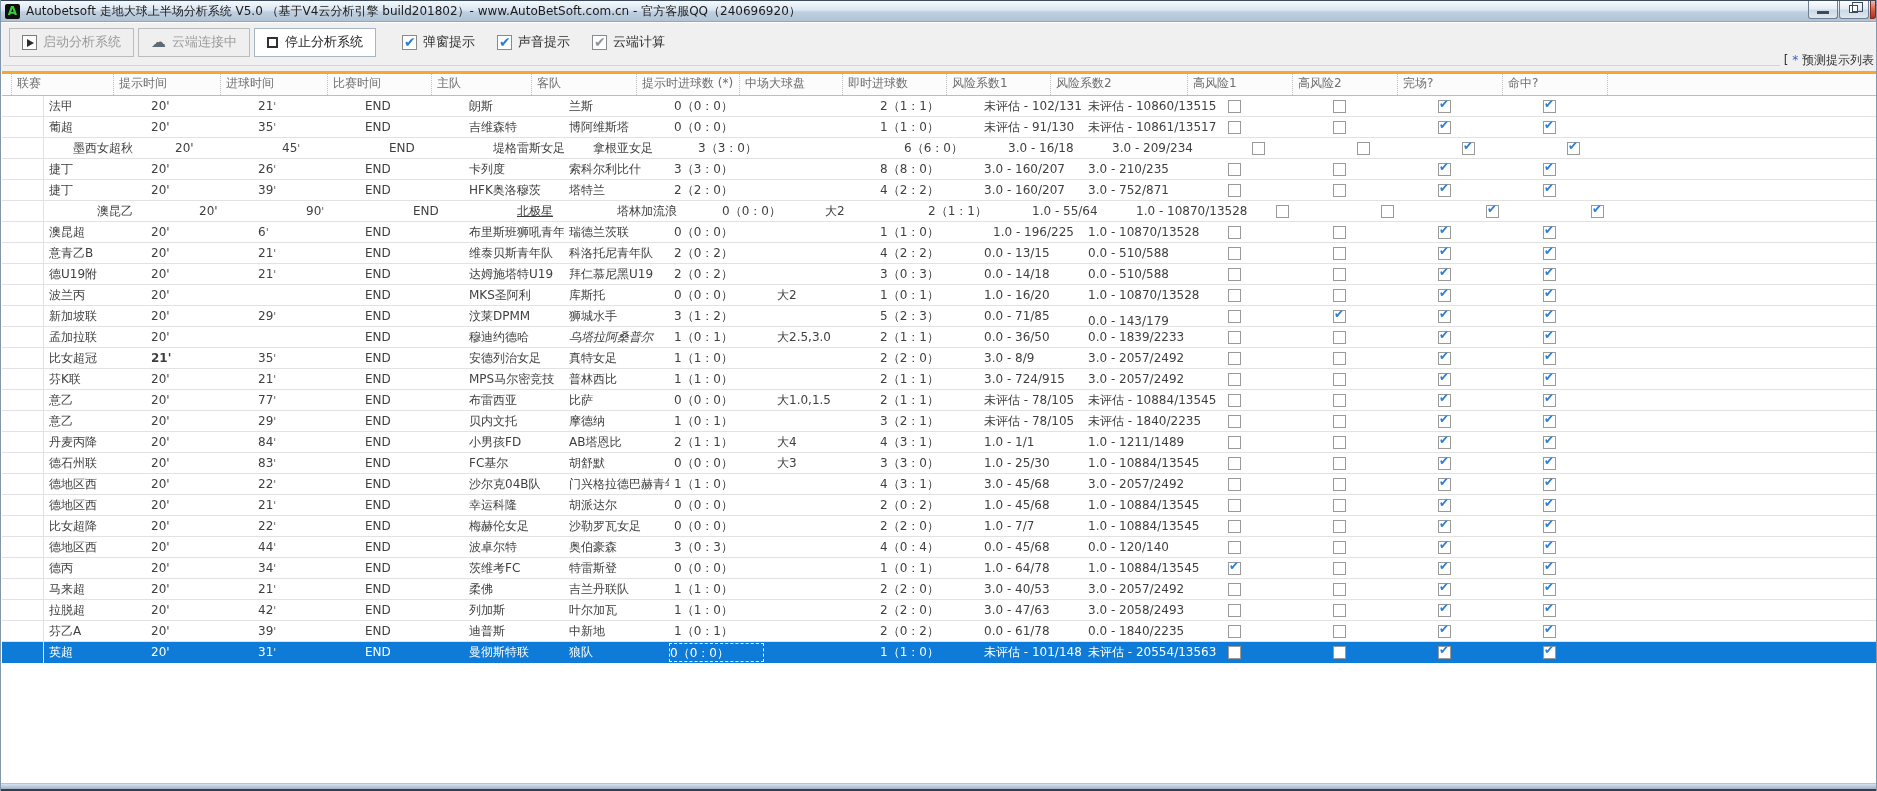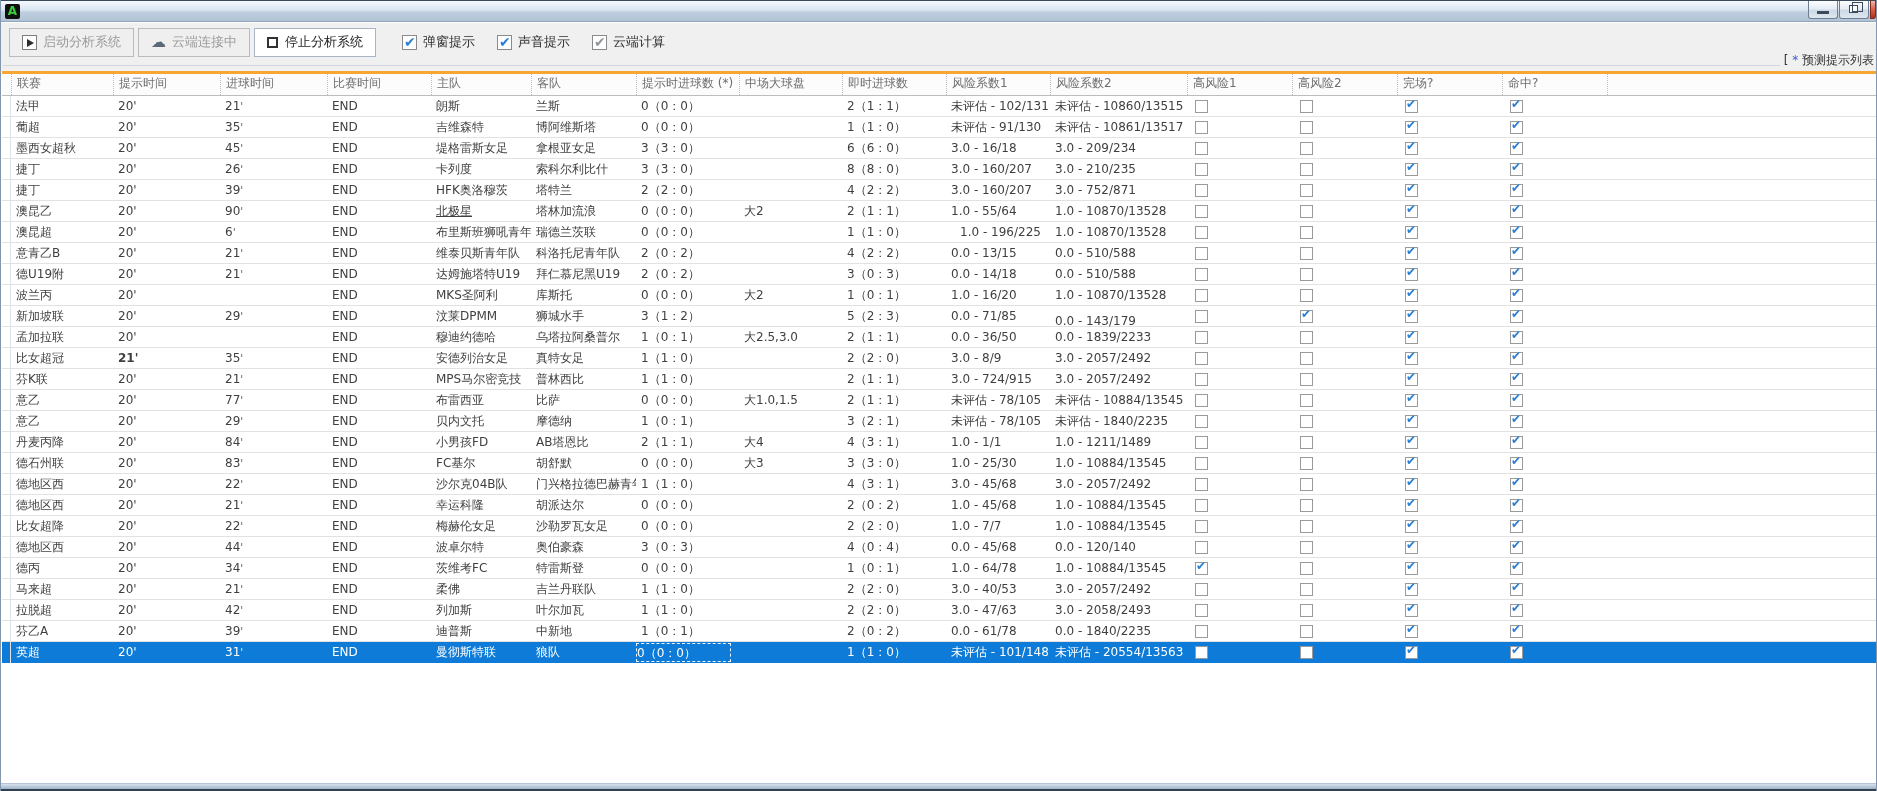--- a/index.html
+++ b/index.html
@@ -46,41 +46,42 @@
   .group-label{position:absolute;right:-2px;bottom:-3px;background:#f0f0f0;padding:0 4px;font-size:12px;color:#343434;white-space:nowrap;}
   .group-label b{color:#3c5bd0;font-weight:normal;}
   
   .orange-line{position:absolute;top:71px;left:1px;right:0;height:3px;background:#f7a633;}
   .grid-header{position:absolute;top:74px;left:1px;right:0;height:22px;background:#fcfcfc;
     border-bottom:1px solid #bdbdbd;display:flex;color:#6e6e6e;}
   .hcell{display:flex;align-items:flex-end;padding:0 0 3px 5px;overflow:hidden;white-space:nowrap;flex:0 0 auto;}
   .hcell + .hcell{border-left:1px dotted #bdbdbd;}
   .hcell.fill{flex:1 1 auto;}
   .grid-body{position:absolute;top:96px;left:1px;right:0;bottom:10px;background:#fff;overflow:hidden;}
-  .row{display:flex;height:21px;border-bottom:1px solid #e2e2e2;background:#fff;align-items:center;}
+  .row{display:flex;height:21px;border-bottom:1px solid #e2e2e2;background:#fff;align-items:center;padding-left:33px;}
   .row.selected{background:#0d7bd7;color:#ffffff;border-bottom-color:#0d7bd7;}
   .cell{padding:0 0 0 5px;white-space:nowrap;overflow:hidden;flex:0 0 auto;height:21px;line-height:21px;}
   .cell.fill{flex:1 1 auto;}
   .gutter{flex:0 0 auto;height:21px;border-right:1px solid #e2e2e2;}
   .tick{font-size:11px;}
   .focus-cell{border:1px dashed #eaf4ff;line-height:18px;height:19px;margin-top:1px;}
   .cb{width:13px;height:13px;background:#fff;border:1px solid #9a9a9a;position:relative;margin:4px 0 0 8px;flex:0 0 auto;}
   .cb.on:before{content:"✔";position:absolute;left:0px;top:-3px;font-size:12px;font-weight:bold;color:#2a7fd4;line-height:13px;}
   .cbwrap{display:flex;flex:0 0 auto;height:21px;}
   
   .window-bottom{position:absolute;left:0;right:0;bottom:0;height:8px;
     background:linear-gradient(#d7e2ee,#9fb3c9);border-top:1px solid #b5c4d6;border-bottom:2px solid #32404e;}
 </style>
 </head>
 <body>
 
 <div class="window">
 
   <div class="titlebar">
     <div class="app-icon">A</div>
+    <div class="title-text">Autobetsoft 走地大球上半场分析系统 V5.0 （基于V4云分析引擎 build201802）- www.AutoBetSoft.com.cn - 官方客服QQ（240696920）</div>
     <div class="win-btns">
       <div class="win-btn">
           <span class="glyph-min"></span>
         </div>
       <div class="win-btn">
           <span class="glyph-restore"></span>
         </div>
       <div class="win-close-sliver"></div>
     </div>
   </div>
@@ -187,21 +188,21 @@
         <div class="cbwrap" style="width: 105px;">
           <div class="cb on"></div>
         </div>
         <div class="cbwrap" style="width: 105px;">
           <div class="cb on"></div>
         </div>
         <div class="cell fill"></div>
       </div>
       <div class="row">
         <div class="gutter" style="width: 9px;"></div>
-        <div class="cell" style="width: 102px;">墨西女超秋</div>
+        <div class="cell" style="width: 102px; margin-left: 24px;">墨西女超秋</div>
         <div class="cell" style="width: 107px;">20'</div>
         <div class="cell" style="width: 107px;"><span>45</span><span class="tick">ˈ</span></div>
         <div class="cell" style="width: 104px;">END</div>
         <div class="cell" style="width: 100px;">堤格雷斯女足</div>
         <div class="cell" style="width: 105px;">拿根亚女足</div>
         <div class="cell" style="width: 103px;">3（3：0）</div>
         <div class="cell" style="width: 103px;"></div>
         <div class="cell" style="width: 104px;">6（6：0）</div>
         <div class="cell" style="width: 104px;">3.0 - 16/18</div>
         <div class="cell" style="width: 137px;">3.0 - 209/234</div>
@@ -268,21 +269,21 @@
         <div class="cbwrap" style="width: 105px;">
           <div class="cb on"></div>
         </div>
         <div class="cbwrap" style="width: 105px;">
           <div class="cb on"></div>
         </div>
         <div class="cell fill"></div>
       </div>
       <div class="row">
         <div class="gutter" style="width: 9px;"></div>
-        <div class="cell" style="width: 102px;">澳昆乙</div>
+        <div class="cell" style="width: 102px; margin-left: 48px;">澳昆乙</div>
         <div class="cell" style="width: 107px;">20'</div>
         <div class="cell" style="width: 107px;"><span>90</span><span class="tick">ˈ</span></div>
         <div class="cell" style="width: 104px;">END</div>
         <div class="cell" style="width: 100px; text-decoration: underline;">北极星</div>
         <div class="cell" style="width: 105px;">塔林加流浪</div>
         <div class="cell" style="width: 103px;">0（0：0）</div>
         <div class="cell" style="width: 103px;">大2</div>
         <div class="cell" style="width: 104px;">2（1：1）</div>
         <div class="cell" style="width: 104px;">1.0 - 55/64</div>
         <div class="cell" style="width: 137px;">1.0 - 10870/13528</div>
@@ -435,21 +436,21 @@
         </div>
         <div class="cell fill"></div>
       </div>
       <div class="row">
         <div class="gutter" style="width: 9px;"></div>
         <div class="cell" style="width: 102px;">孟加拉联</div>
         <div class="cell" style="width: 107px;">20'</div>
         <div class="cell" style="width: 107px;"></div>
         <div class="cell" style="width: 104px;">END</div>
         <div class="cell" style="width: 100px;">穆迪约德哈</div>
-        <div class="cell" style="width: 105px;">乌塔拉阿桑普尔</div>
+        <div class="cell" style="width: 105px; font-style: italic;">乌塔拉阿桑普尔</div>
         <div class="cell" style="width: 103px;">1（0：1）</div>
         <div class="cell" style="width: 103px;">大2.5,3.0</div>
         <div class="cell" style="width: 104px;">2（1：1）</div>
         <div class="cell" style="width: 104px;">0.0 - 36/50</div>
         <div class="cell" style="width: 137px;">0.0 - 1839/2233</div>
         <div class="cbwrap" style="width: 105px;">
           <div class="cb"></div>
         </div>
         <div class="cbwrap" style="width: 105px;">
           <div class="cb"></div>

